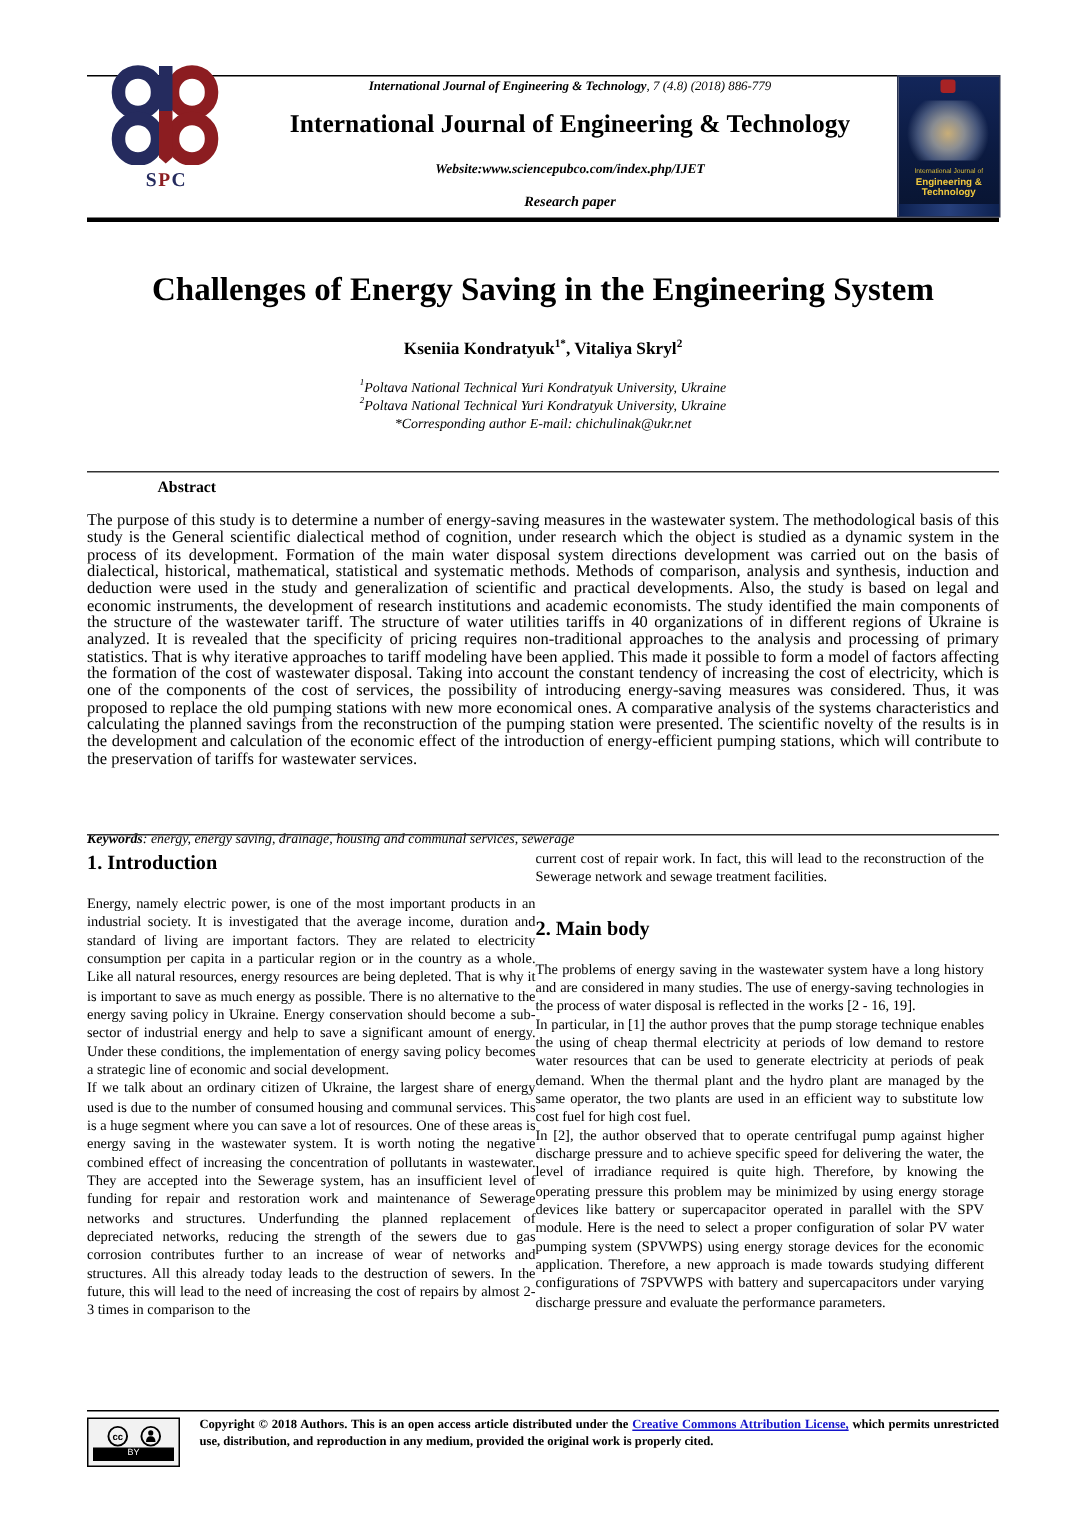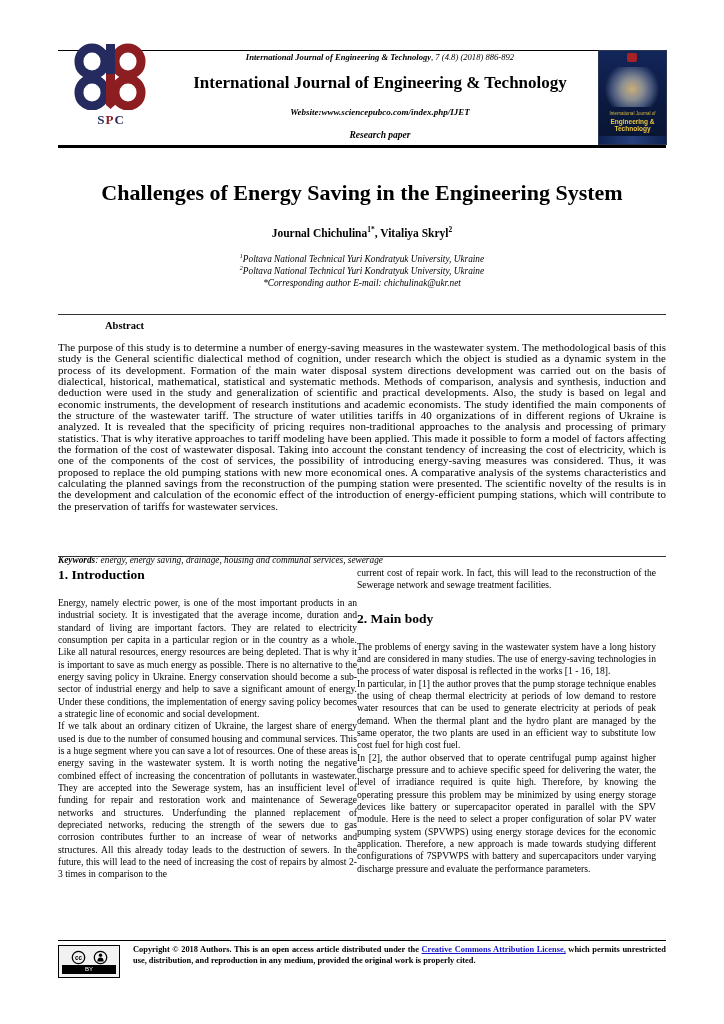--- a/index.html
+++ b/index.html
@@ -83,36 +83,36 @@
       <rect x="16" y="37" width="26" height="27" rx="13" fill="none" stroke="#252b5e" stroke-width="9"></rect>
       <rect x="52" y="6" width="26" height="27" rx="13" fill="none" stroke="#8c1d21" stroke-width="9"></rect>
       <rect x="52" y="37" width="26" height="27" rx="13" fill="none" stroke="#8c1d21" stroke-width="9"></rect>
       <rect x="43" y="2" width="9" height="30" fill="#252b5e"></rect>
       <path d="M43 32 h9 v31 l-4.5 4 l-4.5 -4 z" fill="#8c1d21"></path>
     </svg>
     <div class="logo-text"><span class="navy">S</span><span class="red">P</span><span class="navy">C</span></div>
   </div>
 
   <div class="header-center">
-    <div class="cite"><span class="j">International Journal of Engineering &amp; Technology</span><span>, 7 (4.8) (2018) 886-892</span></div>
+    <div class="cite"><span class="j">International Journal of Engineering &amp; Technology</span><span>, 7 (4.8) (2018) 886-779</span></div>
     <div class="jtitle">International Journal of Engineering &amp; Technology</div>
     <div class="website">Website:www.sciencepubco.com/index.php/IJET</div>
     <div class="rpaper">Research paper</div>
   </div>
 
   <div class="cover">
     <div class="cover-emblem"></div>
     <div class="cover-machine"></div>
     <div class="cover-line1">International Journal of</div>
     <div class="cover-line2">Engineering &amp; Technology</div>
     <div class="cover-strip"></div>
   </div>
 
   <div class="article-title">Challenges of Energy Saving in the Engineering System</div>
-  <div class="authors"><span>Journal Chichulina</span><sup>1*</sup><span>, </span><span>Vitaliya Skryl</span><sup>2</sup></div>
+  <div class="authors"><span>Kseniia Kondratyuk</span><sup>1*</sup><span>, </span><span>Vitaliya Skryl</span><sup>2</sup></div>
   <div class="affils">
     <div><sup>1</sup><span>Poltava National Technical Yuri Kondratyuk University, Ukraine</span></div>
     <div><sup>2</sup><span>Poltava National Technical Yuri Kondratyuk University, Ukraine</span></div>
     <div>*Corresponding author E-mail: chichulinak@ukr.net</div>
   </div>
 
   <div class="rule rule-thin" style="left:58px;top:314px;width:608px;background:#333;"></div>
   <div class="abs-heading">Abstract</div>
   <div class="abs-text">The purpose of this study is to determine a number of energy-saving measures in the wastewater system. The methodological basis of this study is the General scientific dialectical method of cognition, under research which the object is studied as a dynamic system in the process of its development. Formation of the main water disposal system directions development was carried out on the basis of dialectical, historical, mathematical, statistical and systematic methods. Methods of comparison, analysis and synthesis, induction and deduction were used in the study and generalization of scientific and practical developments. Also, the study is based on legal and economic instruments, the development of research institutions and academic economists. The study identified the main components of the structure of the wastewater tariff. The structure of water utilities tariffs in 40 organizations of in different regions of Ukraine is analyzed. It is revealed that the specificity of pricing requires non-traditional approaches to the analysis and processing of primary statistics. That is why iterative approaches to tariff modeling have been applied. This made it possible to form a model of factors affecting the formation of the cost of wastewater disposal. Taking into account the constant tendency of increasing the cost of electricity, which is one of the components of the cost of services, the possibility of introducing energy-saving measures was considered. Thus, it was proposed to replace the old pumping stations with new more economical ones. A comparative analysis of the systems characteristics and calculating the planned savings from the reconstruction of the pumping station were presented. The scientific novelty of the results is in the development and calculation of the economic effect of the introduction of energy-efficient pumping stations, which will contribute to the preservation of tariffs for wastewater services.</div>
   <div class="keywords"><span class="kw-label">Keywords</span><span>: energy, energy saving, drainage, housing and communal services, sewerage</span></div>
@@ -120,21 +120,21 @@
 
   <div class="columns">
     <div class="col">
       <h2 class="col-h">1. Introduction</h2>
       <p>Energy, namely electric power, is one of the most important products in an industrial society. It is investigated that the average income, duration and standard of living are important factors. They are related to electricity consumption per capita in a particular region or in the country as a whole. Like all natural resources, energy resources are being depleted. That is why it is important to save as much energy as possible. There is no alternative to the energy saving policy in Ukraine. Energy conservation should become a sub-sector of industrial energy and help to save a significant amount of energy. Under these conditions, the implementation of energy saving policy becomes a strategic line of economic and social development.</p>
       <p>If we talk about an ordinary citizen of Ukraine, the largest share of energy used is due to the number of consumed housing and communal services. This is a huge segment where you can save a lot of resources. One of these areas is energy saving in the wastewater system. It is worth noting the negative combined effect of increasing the concentration of pollutants in wastewater. They are accepted into the Sewerage system, has an insufficient level of funding for repair and restoration work and maintenance of Sewerage networks and structures. Underfunding the planned replacement of depreciated networks, reducing the strength of the sewers due to gas corrosion contributes further to an increase of wear of networks and structures. All this already today leads to the destruction of sewers. In the future, this will lead to the need of increasing the cost of repairs by almost 2-3 times in comparison to the</p>
     </div>
     <div class="col">
       <p>current cost of repair work. In fact, this will lead to the reconstruction of the Sewerage network and sewage treatment facilities.</p>
       <h2 class="col-h second">2. Main body</h2>
-      <p>The problems of energy saving in the wastewater system have a long history and are considered in many studies. The use of energy-saving technologies in the process of water disposal is reflected in the works [1 - 16, 18].</p>
+      <p>The problems of energy saving in the wastewater system have a long history and are considered in many studies. The use of energy-saving technologies in the process of water disposal is reflected in the works [2 - 16, 19].</p>
       <p>In particular, in [1] the author proves that the pump storage technique enables the using of cheap thermal electricity at periods of low demand to restore water resources that can be used to generate electricity at periods of peak demand. When the thermal plant and the hydro plant are managed by the same operator, the two plants are used in an efficient way to substitute low cost fuel for high cost fuel.</p>
       <p>In [2], the author observed that to operate centrifugal pump against higher discharge pressure and to achieve specific speed for delivering the water, the level of irradiance required is quite high. Therefore, by knowing the operating pressure this problem may be minimized by using energy storage devices like battery or supercapacitor operated in parallel with the SPV module. Here is the need to select a proper configuration of solar PV water pumping system (SPVWPS) using energy storage devices for the economic application. Therefore, a new approach is made towards studying different configurations of 7SPVWPS with battery and supercapacitors under varying discharge pressure and evaluate the performance parameters.</p>
     </div>
   </div>
 
   <div class="rule rule-thin" style="left:58px;top:940px;width:608px;"></div>
 
   <div class="cc-badge">
     <div class="badge-icons">
       <svg width="15" height="15" viewBox="0 0 20 20">

